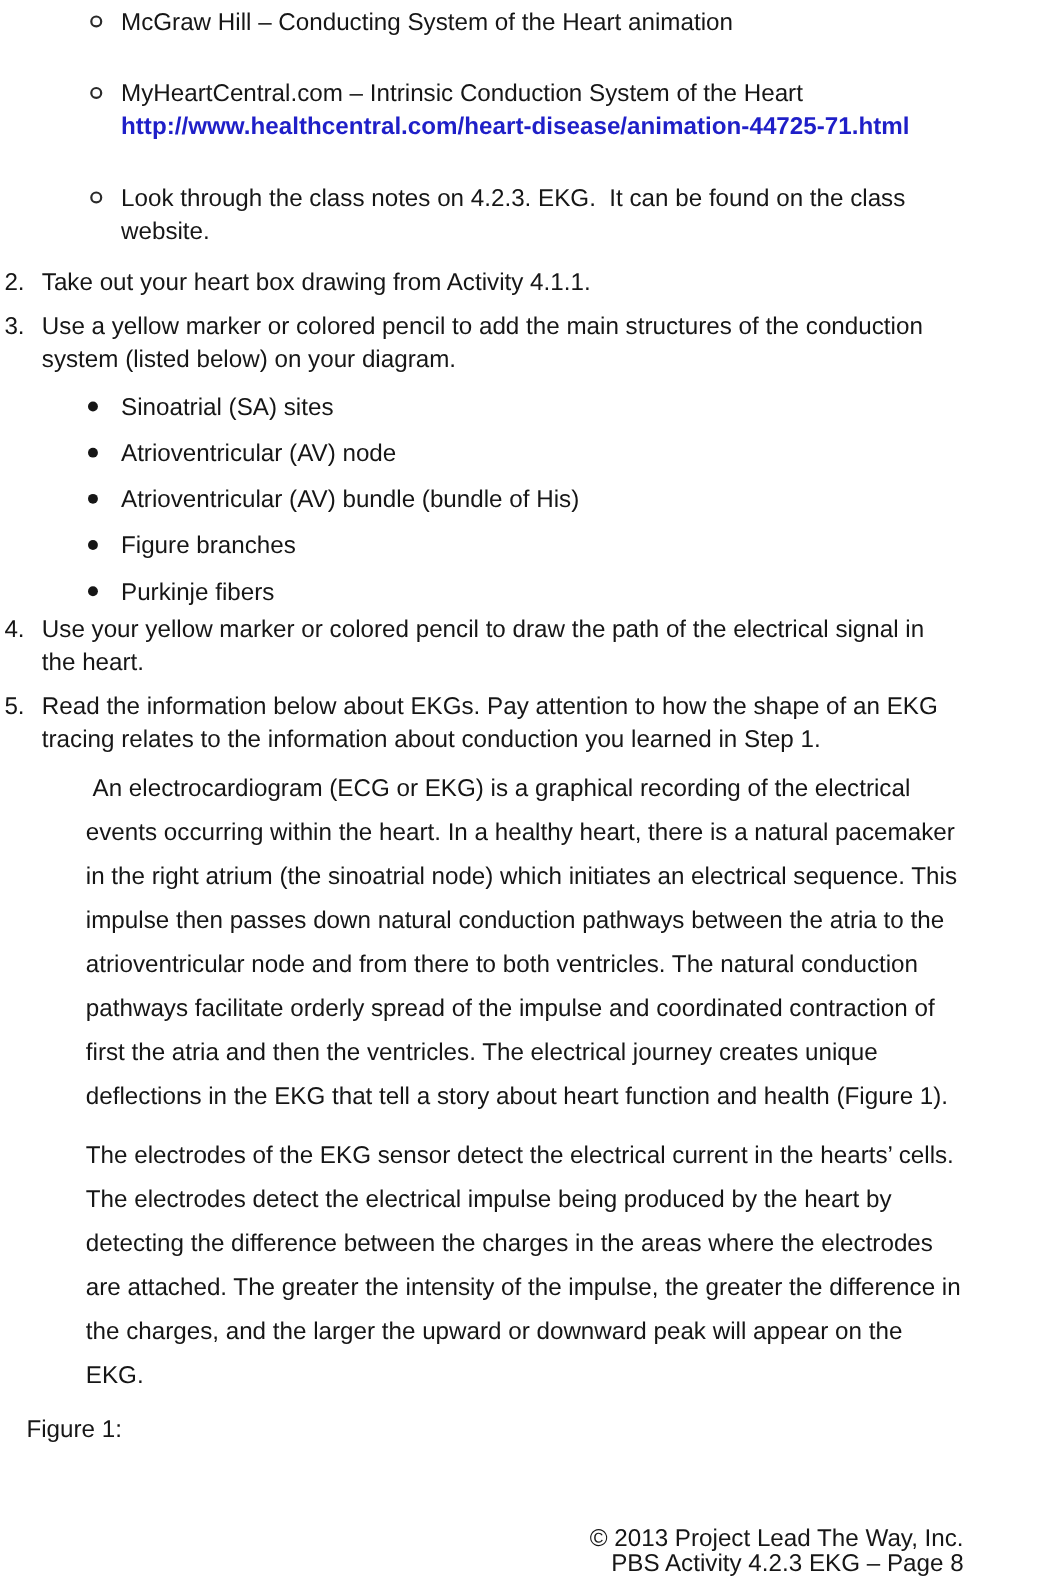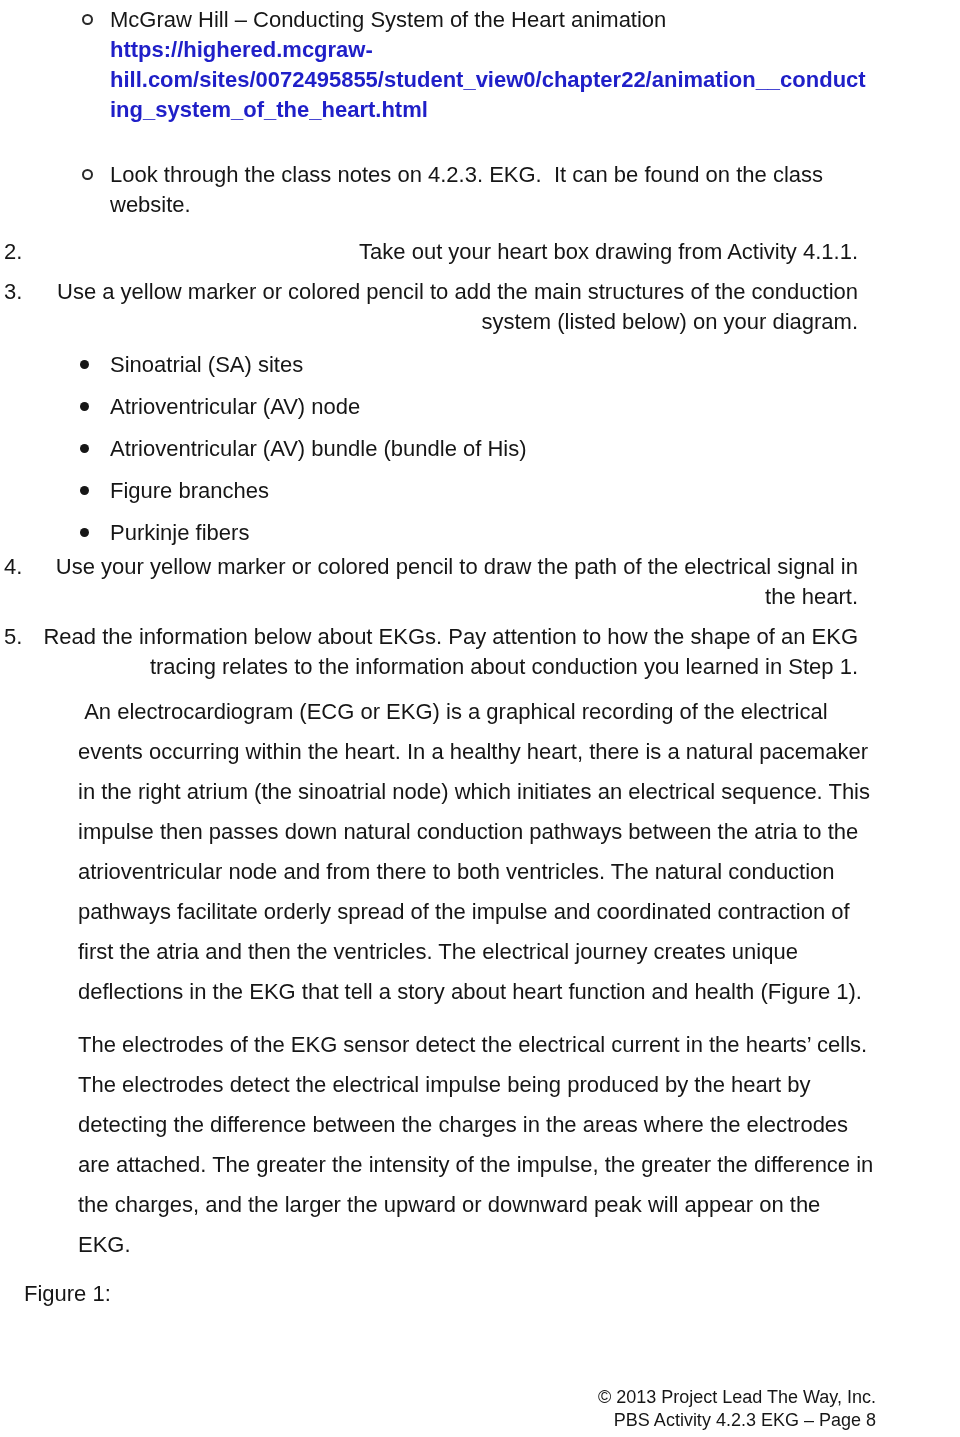--- a/index.html
+++ b/index.html
@@ -26,61 +26,63 @@
     width: 11px; height: 11px; box-sizing: border-box;
     border: 2px solid #2a2a2a; border-radius: 50%;
     background: transparent;
   }
   .res-title { white-space: pre-wrap; }
   .res-link { font-weight: bold; color: #1f1fc8; }
   .link-line { white-space: nowrap; }
   
   .step { display: flex; margin-bottom: 10px; }
   .step-num { flex: 0 0 38px; width: 38px; box-sizing: border-box; padding-left: 4px; }
-  .step-text { flex: 1; padding-right: 26px; white-space: pre-wrap; text-align: right; }
+  .step-text { flex: 1; padding-right: 26px; white-space: pre-wrap; }
   
   .bullets { margin: 13px 0 4px 0; }
   .bullet-item { position: relative; margin-left: 110px; margin-bottom: 12px; }
   .bullet-item:last-child { margin-bottom: 0; }
   .dot {
     position: absolute; left: -30px; top: 10px;
     width: 9px; height: 9px; border-radius: 50%;
     background: #161616;
   }
   
   .para {
     margin: 0 10px 13px 78px;
     line-height: 40px;
     white-space: pre-wrap;
   }
   .figure-label { font-weight: normal; padding-left: 4px; margin-top: 14px; margin-left: 20px; }
   
   .footer {
     position: absolute; right: 8px; bottom: 5px;
     text-align: right;
-    font-size: 18px; line-height: 23px;
+    font-size: 22px; line-height: 23px;
   }
 </style>
 </head>
 <body>
 
 <div class="page">
 
   <section>
 
     <div class="res-item spaced">
       <span class="o-bullet"></span>
       <div class="res-title">McGraw Hill – Conducting System of the Heart animation</div>
+    </div>
+
+    <div class="res-item spaced">
+      <span class="o-bullet"></span>
+      <div class="res-title">MyHeartCentral.com – Intrinsic Conduction System of the Heart</div>
       <div class="res-link">
-        <div class="link-line">https://highered.mcgraw-</div>
-        <div class="link-line">hill.com/sites/0072495855/student_view0/chapter22/animation__conduct</div>
-        <div class="link-line">ing_system_of_the_heart.html</div>
+        <div class="link-line">http://www.healthcentral.com/heart-disease/animation-44725-71.html</div>
       </div>
     </div>
-
 
     <div class="res-item">
       <span class="o-bullet"></span>
       <div class="res-title">Look through the class notes on 4.2.3. EKG.  It can be found on the class website.</div>
     </div>
 
   </section>
 
   <section>
 

